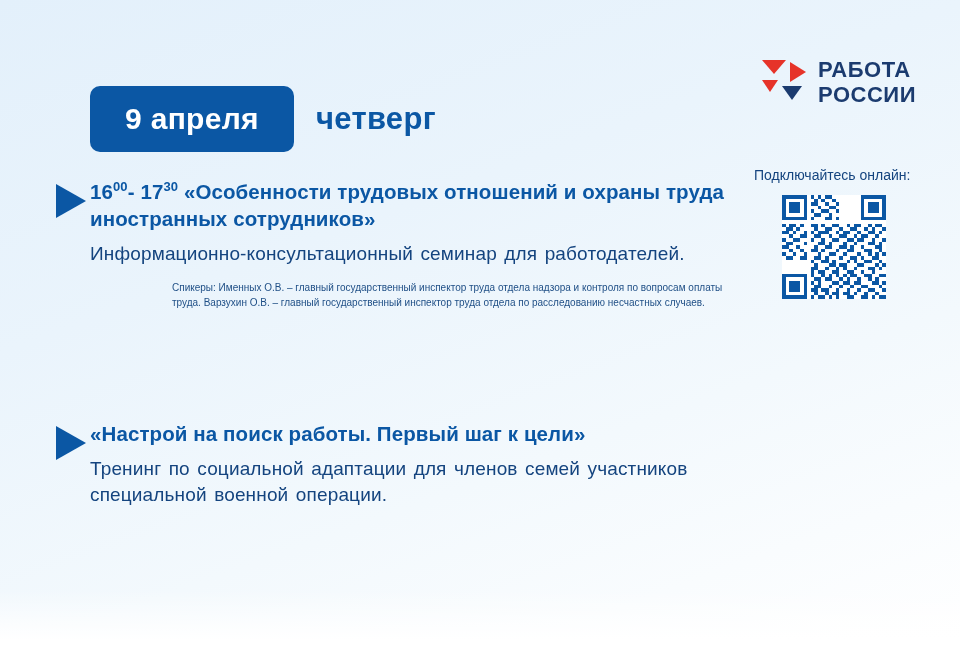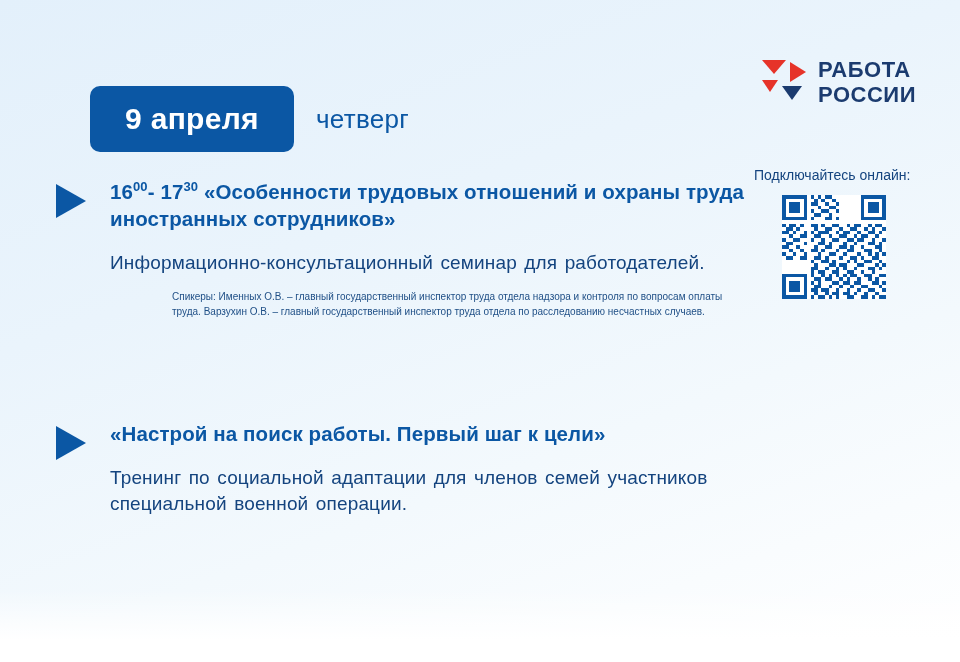--- a/index.html
+++ b/index.html
@@ -76,30 +76,30 @@
     font-weight: bold;
     border-radius: 10px;
     padding: 16px 30px;
     min-width: 204px;
     text-align: center;
     box-sizing: border-box;
     letter-spacing: 0.3px;
   }
   .weekday {
     color: #0b57a4;
-    font-size: 26px;
-    font-weight: normal;
+    font-size: 31px;
+    font-weight: bold;
     letter-spacing: 0.3px;
   }
 
   
   .event {
     display: flex;
     align-items: flex-start;
-    gap: 24px;
+    gap: 4px;
     margin-top: 26px;
   }
   .triangle {
     width: 0;
     height: 0;
     border-left: 30px solid #0b57a4;
     border-top: 17px solid transparent;
     border-bottom: 17px solid transparent;
     margin-top: 6px;
     flex: 0 0 auto;
@@ -115,21 +115,21 @@
     letter-spacing: 0.1px;
   }
   .event-title sup {
     font-size: 13px;
     vertical-align: super;
   }
   .event-desc {
     color: #14447f;
     font-size: 19px;
     line-height: 1.38;
-    margin-top: 18px;
+    margin-top: 9px;
     letter-spacing: 0.15px;
     word-spacing: 2px;
   }
   .speakers {
     color: #1f4f86;
     font-size: 10px;
     line-height: 1.42;
     margin-top: 14px;
     margin-left: 116px;
     max-width: 560px;

